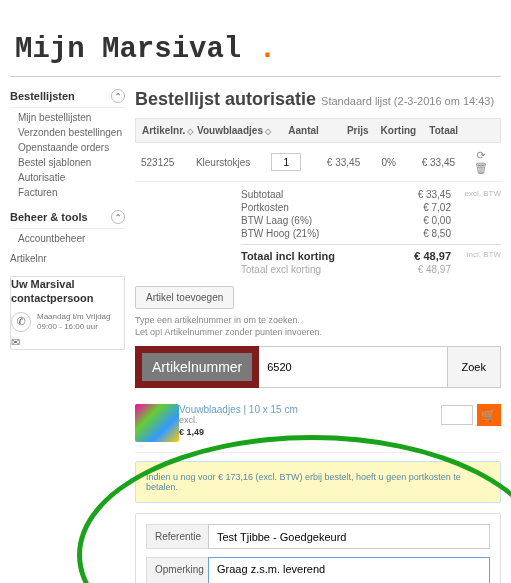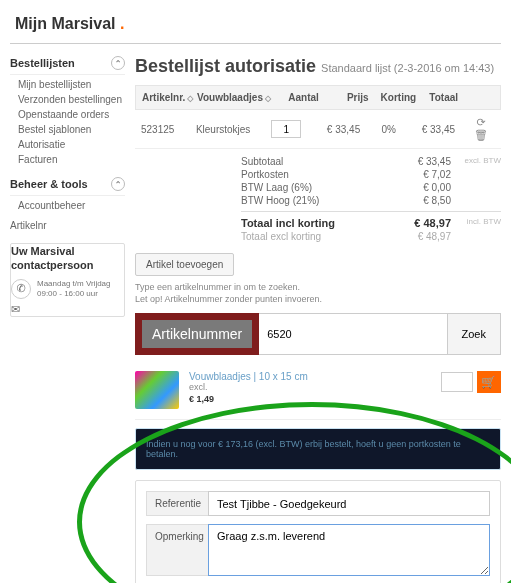--- a/index.html
+++ b/index.html
@@ -1,18 +1,18 @@
 <!DOCTYPE html>
 <html><head>
 <meta charset="utf-8">
 <style>
   * { box-sizing: border-box; margin: 0; padding: 0; }
   body { font-family: Arial, Helvetica, sans-serif; font-size: 11px; color: #333; background: #fff; width: 511px; }
   .page { width: 511px; padding: 10px 10px 20px 10px; }
-  .page-title { font-size: 16px; font-weight: bold; color: #333; margin: 5px 0 10px 5px; }
+  .page-title { font-size: 29px; font-weight: bold; color: #333; margin: 23px 0 10px 5px; font-family: Liberation Mono, monospace; }
   .page-title .dot { color: #ff6600; }
   .hr { border: none; border-top: 1px solid #ccc; margin: 0 0 8px 0; }
   .cols { display: flex; gap: 10px; align-items: flex-start; }
   .sidebar { width: 115px; flex-shrink: 0; }
   .main { flex: 1; min-width: 0; }
   .nav-section { margin-bottom: 6px; }
   .nav-header { font-size: 11px; font-weight: bold; color: #333; padding: 4px 0; display: flex; justify-content: space-between; align-items: center; cursor: pointer; border-bottom: 1px solid #eee; }
   .nav-header .chev { width: 14px; height: 14px; border: 1px solid #bbb; border-radius: 50%; display: inline-flex; align-items: center; justify-content: center; font-size: 8px; color: #888; }
   .nav-items { padding: 2px 0 0 8px; }
   .nav-item { font-size: 10px; color: #666; padding: 2px 0; cursor: pointer; display: block; }
@@ -51,30 +51,30 @@
 
   .btn { display: inline-block; padding: 5px 10px; font-size: 10px; border: 1px solid #ccc; background: #f6f6f6; color: #555; border-radius: 2px; cursor: pointer; }
   .add-art { margin: 10px 0 4px 0; }
   .hint { font-size: 9px; color: #888; line-height: 1.3; margin: 6px 0 8px 0; }
 
   .search-row { display: flex; margin-bottom: 10px; }
   .search-lbl { background: #7a7a7a; color: #fff; font-size: 14px; padding: 6px 10px; border: 7px solid #7f1d1d; }
   .search-inp { flex: 1; border: 1px solid #ccc; border-left: none; font-size: 11px; padding: 5px 8px; }
   .search-btn { border: 1px solid #ccc; border-left: none; background: #f4f4f4; font-size: 11px; padding: 14px 14px; cursor: pointer; }
 
-  .prod-row { display: flex; gap: 10px; align-items: flex-start; padding: 6px 0 10px 0; border-bottom: 1px solid #eee; }
+  .prod-row { display: flex; align-items: flex-start; padding: 6px 0 10px 0; border-bottom: 1px solid #eee; }
   .prod-img { width: 44px; height: 38px; background: linear-gradient(135deg,#f0a,#6c3,#39f,#fc0); border-radius: 2px; position: relative; }
   .prod-info { flex: 1; font-size: 9px; color: #888; }
   .prod-name { color: #6aa0c8; font-size: 10px; }
   .prod-price { color: #333; font-weight: bold; margin-top: 2px; }
   .prod-act { display: flex; gap: 4px; align-items: center; }
   .qty-box { width: 32px; height: 20px; border: 1px solid #ccc; }
   .cart-btn { width: 24px; height: 22px; background: #ff6600; color: #fff; display: inline-flex; align-items: center; justify-content: center; cursor: pointer; font-size: 12px; }
 
-  .notice { background: #0f172a; border: 1px solid #c9e2f2; color: #5a89a8; font-size: 9px; padding: 10px; border-radius: 2px; margin: 8px 0 10px 0; }
+  .notice { background: #fef9c3; border: 1px solid #c9e2f2; color: #5a89a8; font-size: 9px; padding: 10px; border-radius: 2px; margin: 8px 0 10px 0; }
 
   .form-box { border: 1px solid #ddd; padding: 10px; margin-top: 6px; border-radius: 2px; }
   .form-row { display: flex; margin-bottom: 8px; }
   .form-lbl { background: #f2f2f2; border: 1px solid #ddd; border-right: none; font-size: 10px; color: #555; padding: 6px 8px; width: 62px; display: flex; align-items: flex-start; }
   .form-inp { flex: 1; border: 1px solid #ccc; font-size: 11px; padding: 5px 8px; }
   .form-ta { flex: 1; border: 1px solid #6aa0e0; font-size: 11px; padding: 5px 8px; height: 52px; resize: vertical; font-family: inherit; outline: none; }
 
   .annot { position: absolute; border: 5px solid #1aa31a; border-radius: 50%; pointer-events: none; }
 </style>
 </head>

